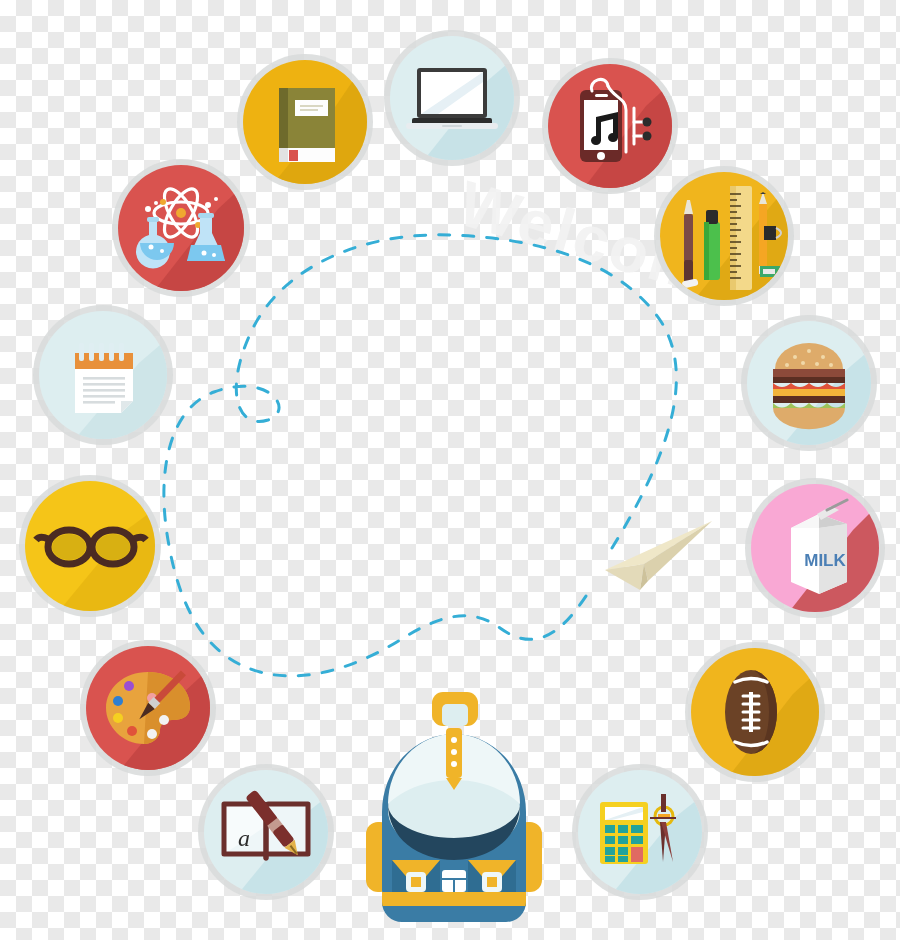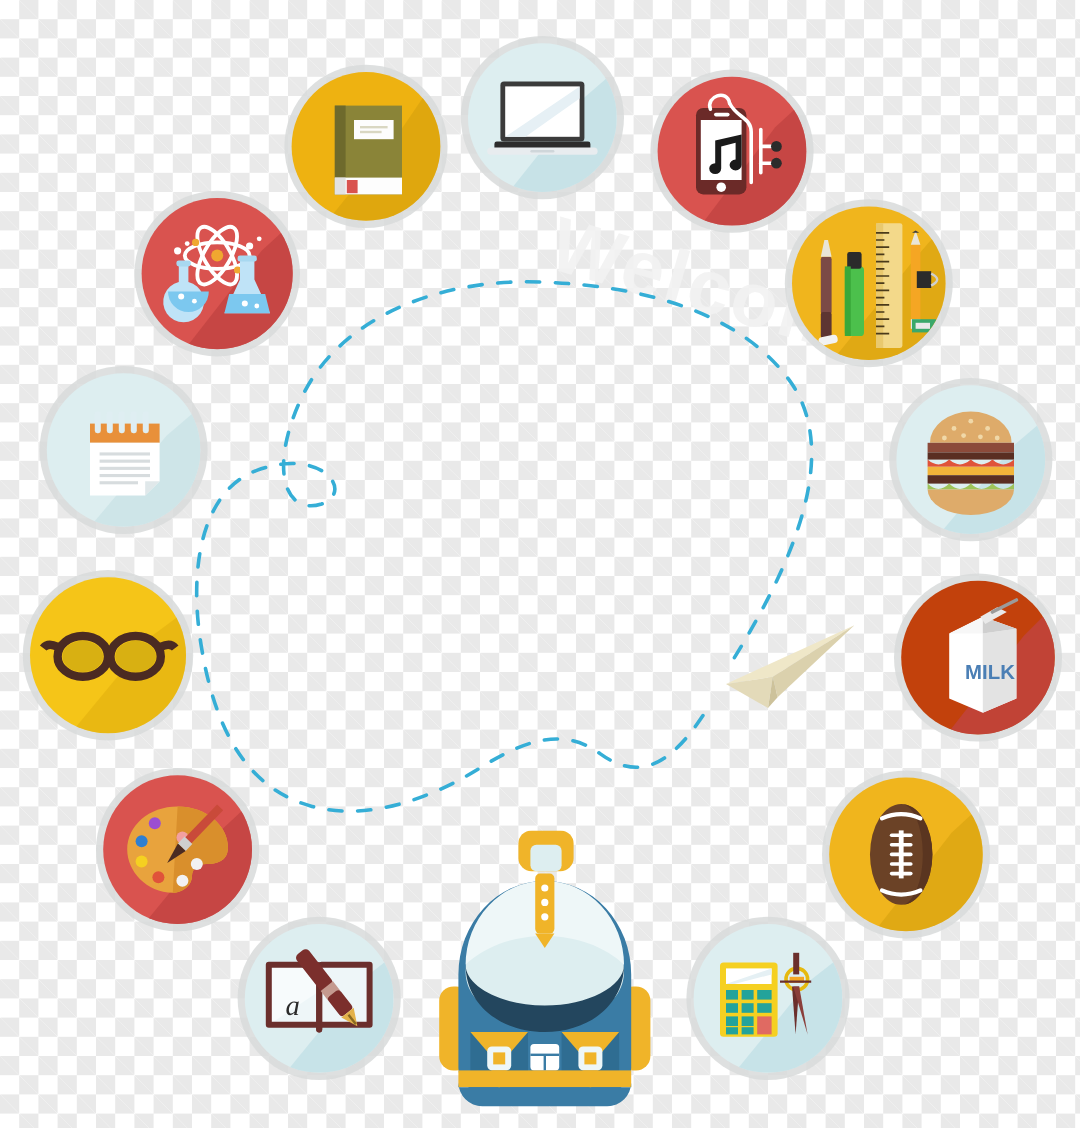--- a/index.html
+++ b/index.html
@@ -156,21 +156,21 @@
       <rect x="26" y="48" width="72" height="8" fill="#8c4a3a"></rect>
       <rect x="26" y="56" width="72" height="6" fill="#5a2e22"></rect>
       <path d="M26 62 q9,8 18,0 q9,8 18,0 q9,8 18,0 q9,8 18,0 v6 h-72 z" fill="#e0533a"></path>
       <rect x="26" y="68" width="72" height="7" fill="#f2b43a"></rect>
       <rect x="26" y="75" width="72" height="7" fill="#5a2e22"></rect>
       <path d="M26 82 q9,9 18,0 q9,9 18,0 q9,9 18,0 q9,9 18,0 v5 h-72 z" fill="#9ec45a"></path>
       <path d="M26 87 h72 a34,20 0 0,1 -72,0 z" fill="#deab6a"></path>
     </svg>
   </div>
 
-  <div class="circle" style="left:751px;top:484px;width:128px;height:128px;background:#c2410c;">
+  <div class="circle" style="left:751px;top:484px;width:128px;height:128px;background:#f9a8d4;">
     <svg viewBox="0 0 128 128">
       <polygon points="128,20 128,128 38,128 102,46" fill="#c14441" opacity=".8"></polygon>
       <polygon points="40,44 68,30 96,40 96,98 68,110 40,98" fill="#ffffff"></polygon>
       <polygon points="68,44 96,40 96,98 68,110" fill="#e3e3e3"></polygon>
       <polygon points="40,44 68,30 68,44" fill="#f7f7f7"></polygon>
       <polygon points="68,30 96,40 68,44" fill="#cfcfcf"></polygon>
       <polygon points="66,30 80,22 88,26 70,36" fill="#e9e9e9"></polygon>
       <path d="M76 26 L96 16" stroke="#9b9b9b" stroke-width="3" fill="none" stroke-linecap="round"></path>
       <text x="74" y="82" font-family="Liberation Sans, sans-serif" font-size="17" font-weight="bold" fill="#4b7fb5" text-anchor="middle">MILK</text>
     </svg>

